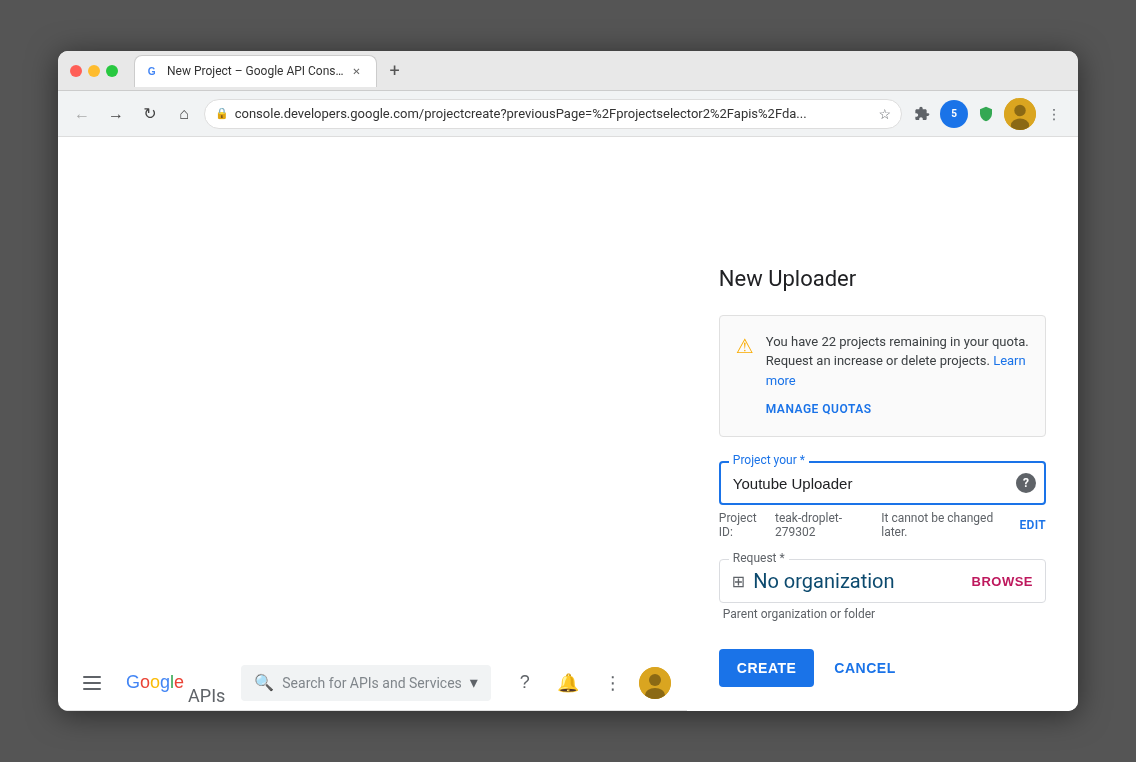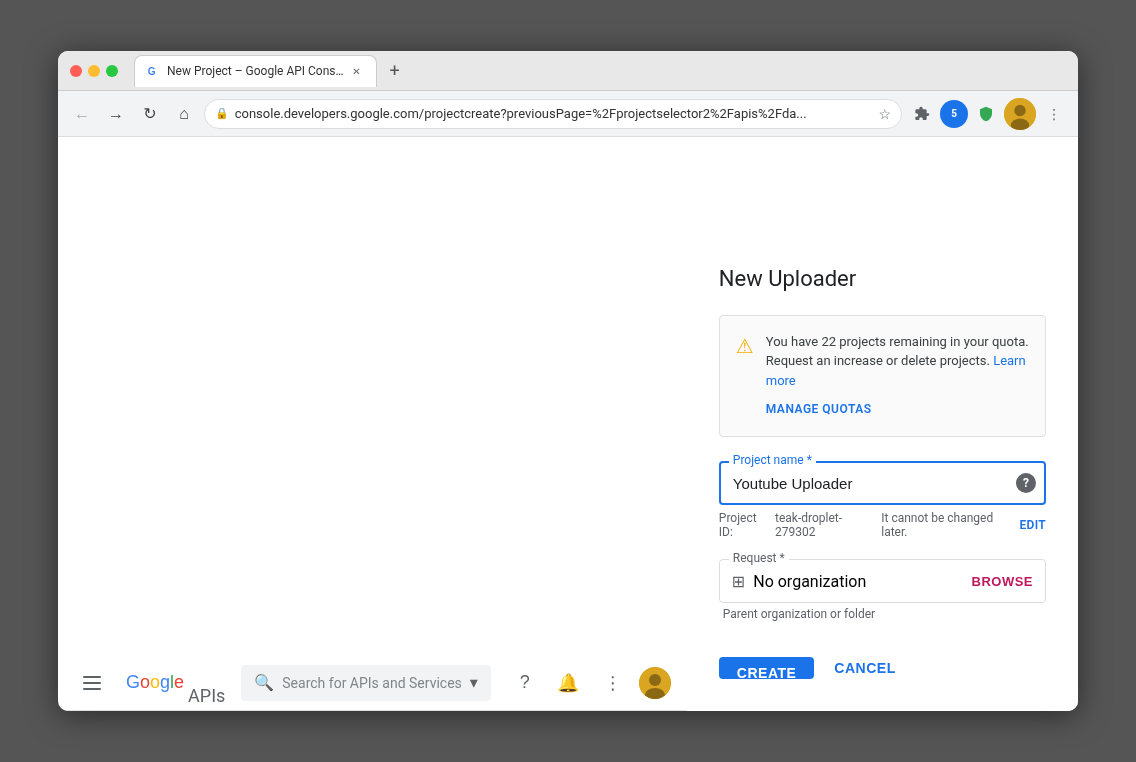--- a/index.html
+++ b/index.html
@@ -422,22 +422,22 @@
     .location-left {
       display: flex;
       align-items: center;
       gap: 8px;
     }
     .org-icon {
       font-size: 16px;
       color: #5f6368;
     }
     .location-value {
-      font-size: 16px;
-      color: #000000;
+      font-size: 20px;
+      color: #0c4a6e;
     }
     .browse-btn {
       color: #be185d;
       font-size: 13px;
       font-weight: 600;
       letter-spacing: 0.5px;
       cursor: pointer;
       border: none;
       background: transparent;
     }
@@ -458,21 +458,21 @@
     .create-btn {
       background: #1a73e8;
       color: white;
       border: none;
       border-radius: 4px;
       padding: 8px 18px;
       font-size: 14px;
       font-weight: 600;
       letter-spacing: 0.5px;
       cursor: pointer;
-      height: 22px;
+      height: 38px;
     }
     .cancel-btn {
       background: transparent;
       color: #1a73e8;
       border: none;
       border-radius: 4px;
       padding: 8px 12px;
       font-size: 14px;
       font-weight: 600;
       letter-spacing: 0.5px;
@@ -580,21 +580,21 @@
             <span>You have 22 projects remaining in your quota. Request an increase or delete projects.</span>
             <a class="alert-link">Learn more</a>
           </p>
           <a class="manage-quotas-btn">MANAGE QUOTAS</a>
         </div>
       </div>
 
       <div class="form-section">
 
         <div class="field-group">
-          <span class="field-label">Project name *</span>
+          <span class="field-label">Project your *</span>
           <div class="input-wrapper">
             <input class="text-input" type="text" value="Youtube Uploader" style="">
             <div class="input-help-icon">?</div>
           </div>
           <div class="project-id-line">
             <span>Project ID:</span>
             <span class="project-id-val">teak-droplet-279302</span>
             <span>It cannot be changed later.</span>
             <a class="edit-link">EDIT</a>
           </div>

